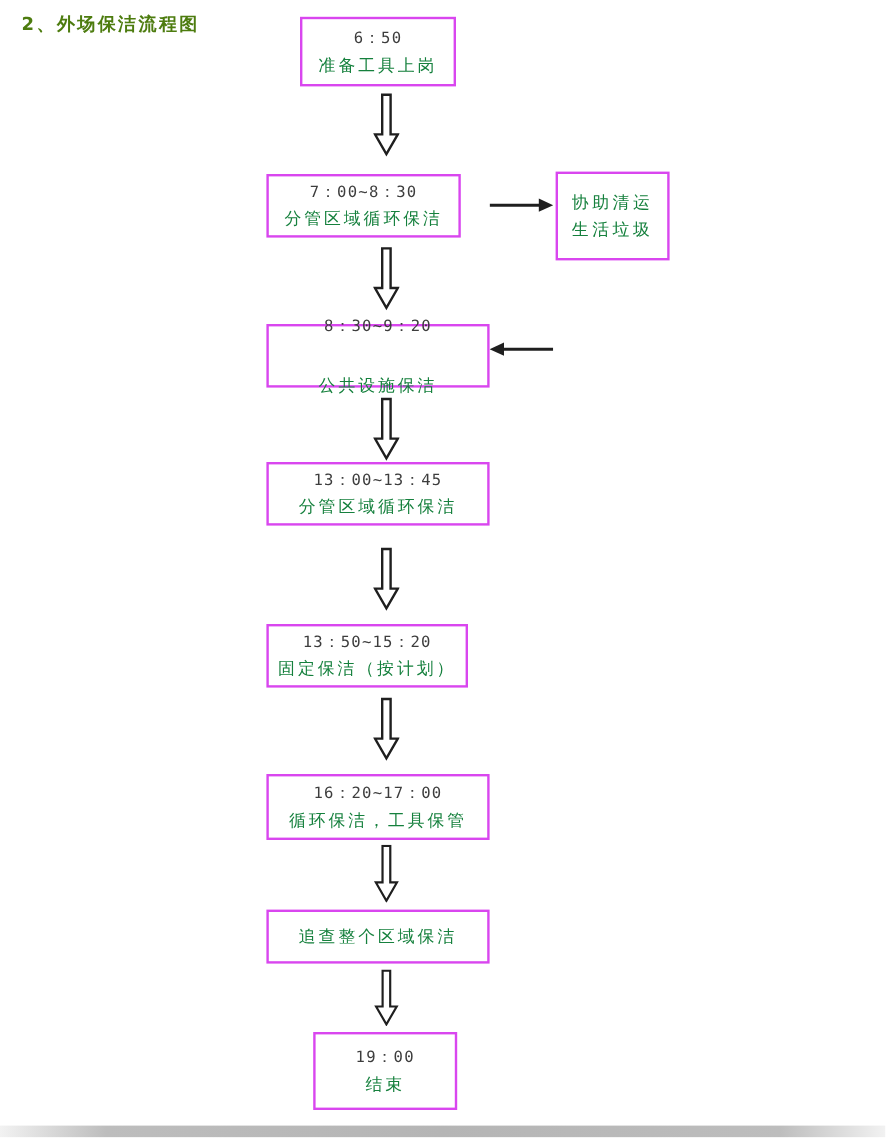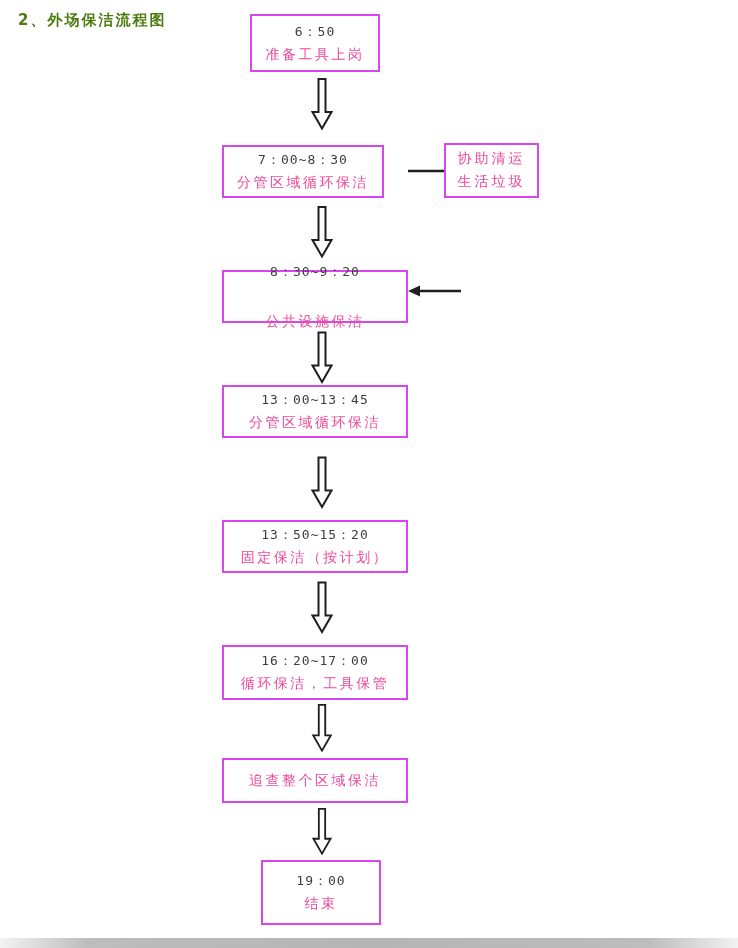--- a/index.html
+++ b/index.html
@@ -35,33 +35,33 @@
   .node .time {
     font-family: "DejaVu Sans Mono", "Liberation Mono", monospace;
     font-size: 13px;
     letter-spacing: 1px;
     color: #3d3d3d;
     white-space: nowrap;
   }
   .node .label {
     font-size: 14px;
     letter-spacing: 2.5px;
-    color: #ec4899;
+    color: #15803d;
     white-space: nowrap;
   }
   .side .label { letter-spacing: 3px; }
 
   
   .n-start { left: 250px; top: 14px;  width: 130px; height: 58px; }
   .n-step1 { left: 222px; top: 145px; width: 162px; height: 53px; }
-  .n-side1 { left: 444px; top: 143px; width: 95px;  height: 55px; }
+  .n-side1 { left: 463px; top: 143px; width: 95px;  height: 74px; }
   .n-step2 { left: 222px; top: 270px; width: 186px; height: 53px; gap: 32px; }
   .n-side2 { left: 461px; top: 267px; width: 95px;  height: 58px; }
   .n-step3 { left: 222px; top: 385px; width: 186px; height: 53px; }
-  .n-step4 { left: 222px; top: 520px; width: 186px; height: 53px; }
+  .n-step4 { left: 222px; top: 520px; width: 168px; height: 53px; }
   .n-step5 { left: 222px; top: 645px; width: 186px; height: 55px; }
   .n-step6 { left: 222px; top: 758px; width: 186px; height: 45px; }
   .n-end   { left: 261px; top: 860px; width: 120px; height: 65px; }
 
   
   .varrow { position: absolute; width: 22px; }
   .va1 { left: 311px; top: 77px;  height: 54px; }
   .va2 { left: 311px; top: 204px; height: 56px; }
   .va3 { left: 311px; top: 329px; height: 57px; }
   .va4 { left: 311px; top: 454px; height: 57px; }

